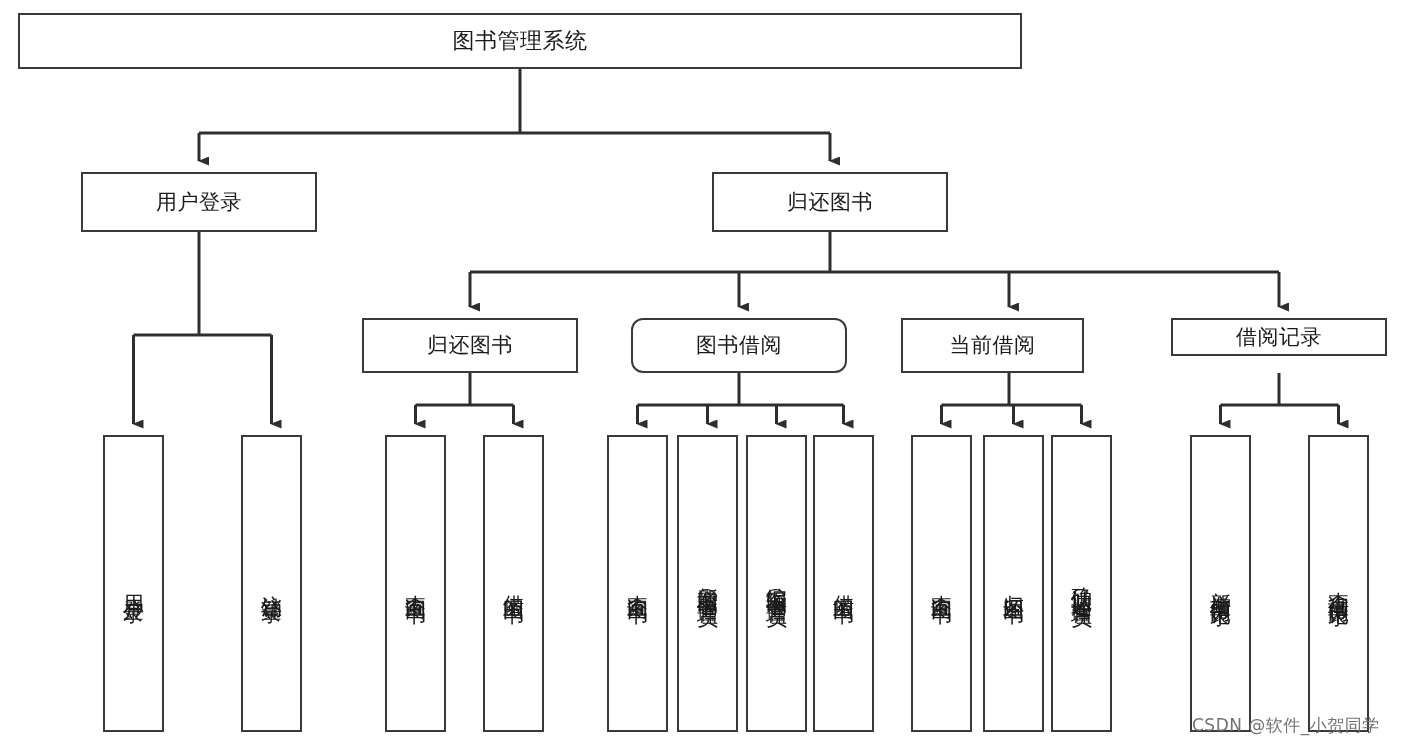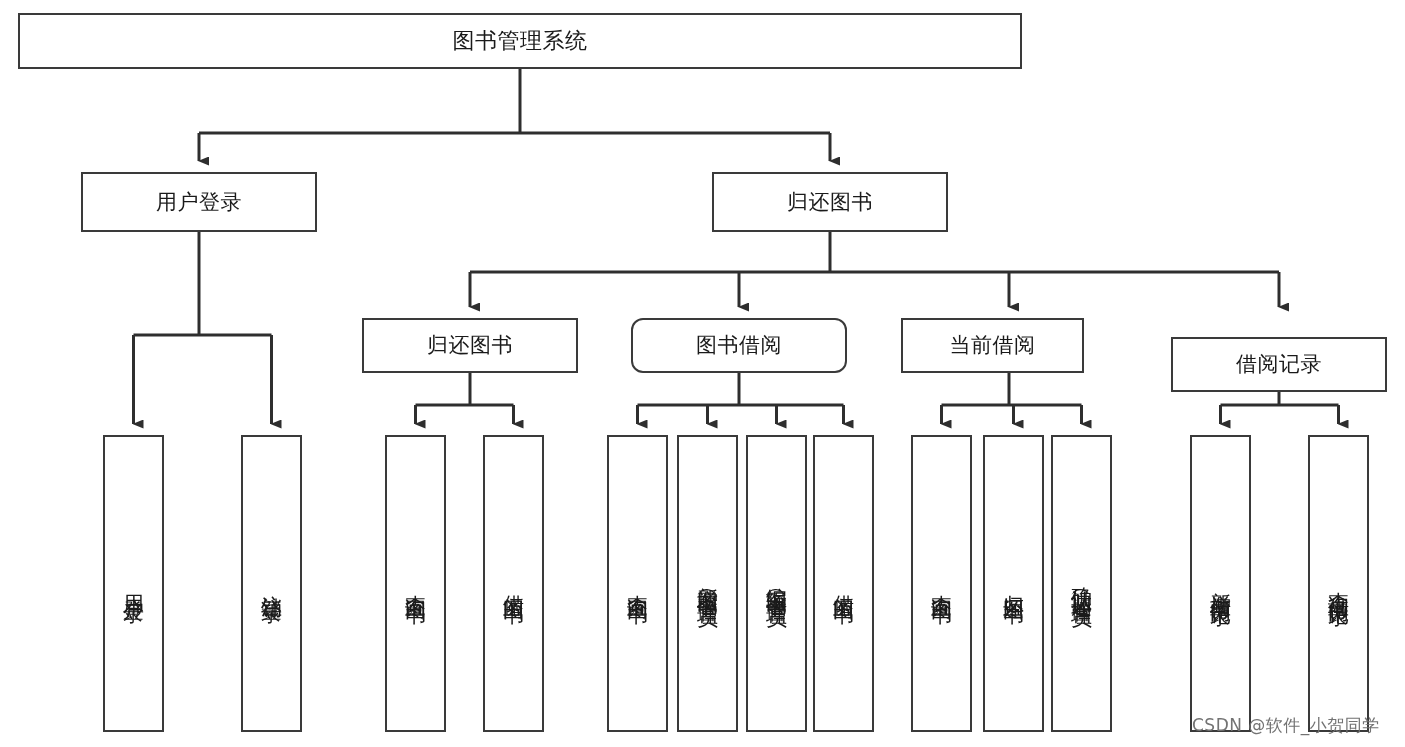--- a/index.html
+++ b/index.html
@@ -133,21 +133,21 @@
       </div>
       <div class="node horiz level2" style="left: 362px; top: 318px; width: 216px; height: 55px;">
         <span class="node-label">归还图书</span>
       </div>
       <div class="node horiz level2" style="left: 631px; top: 318px; width: 216px; height: 55px; border-radius: 12px;">
         <span class="node-label">图书借阅</span>
       </div>
       <div class="node horiz level2" style="left: 901px; top: 318px; width: 183px; height: 55px;">
         <span class="node-label">当前借阅</span>
       </div>
-      <div class="node horiz level2" style="left: 1171px; top: 337px; width: 216px; height: 55px;">
+      <div class="node horiz level2" style="left: 1171px; top: 318px; width: 216px; height: 38px;">
         <span class="node-label">借阅记录</span>
       </div>
       <div class="node vert leaf" style="left: 103px; top: 435px; width: 61px; height: 297px;">
         <span class="node-label">用户登录</span>
       </div>
       <div class="node vert leaf" style="left: 241px; top: 435px; width: 61px; height: 297px;">
         <span class="node-label">注销登录</span>
       </div>
       <div class="node vert leaf" style="left: 385px; top: 435px; width: 61px; height: 297px;">
         <span class="node-label">查询图书</span>

